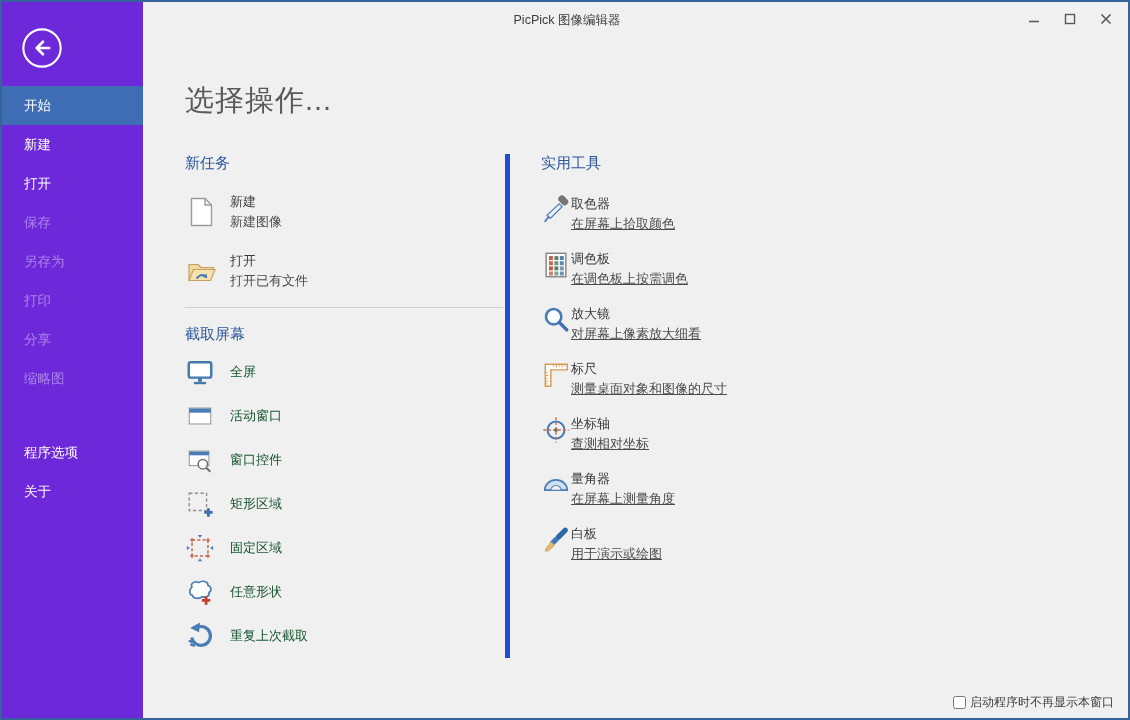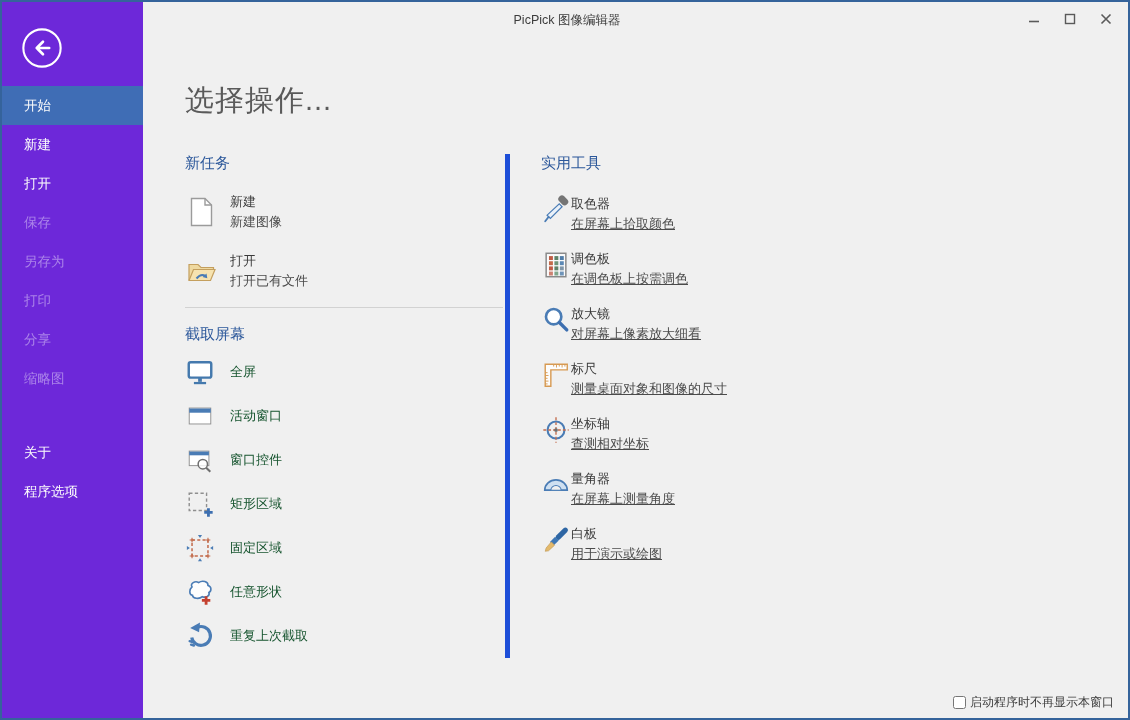--- a/index.html
+++ b/index.html
@@ -90,22 +90,22 @@
     <div class="nav">
       <div class="nav-item active">开始</div>
       <div class="nav-item">新建</div>
       <div class="nav-item">打开</div>
       <div class="nav-item disabled">保存</div>
       <div class="nav-item disabled">另存为</div>
       <div class="nav-item disabled">打印</div>
       <div class="nav-item disabled">分享</div>
       <div class="nav-item disabled">缩略图</div>
       <div class="nav-bottom">
+        <div class="nav-item">程序选项</div>
         <div class="nav-item">关于</div>
-        <div class="nav-item">程序选项</div>
       </div>
     </div>
   </div>
 
   <div class="main">
 
     <div class="titlebar">
       <span class="app-title">PicPick 图像编辑器</span>
       <div class="win-controls">
         <span class="win-btn">

